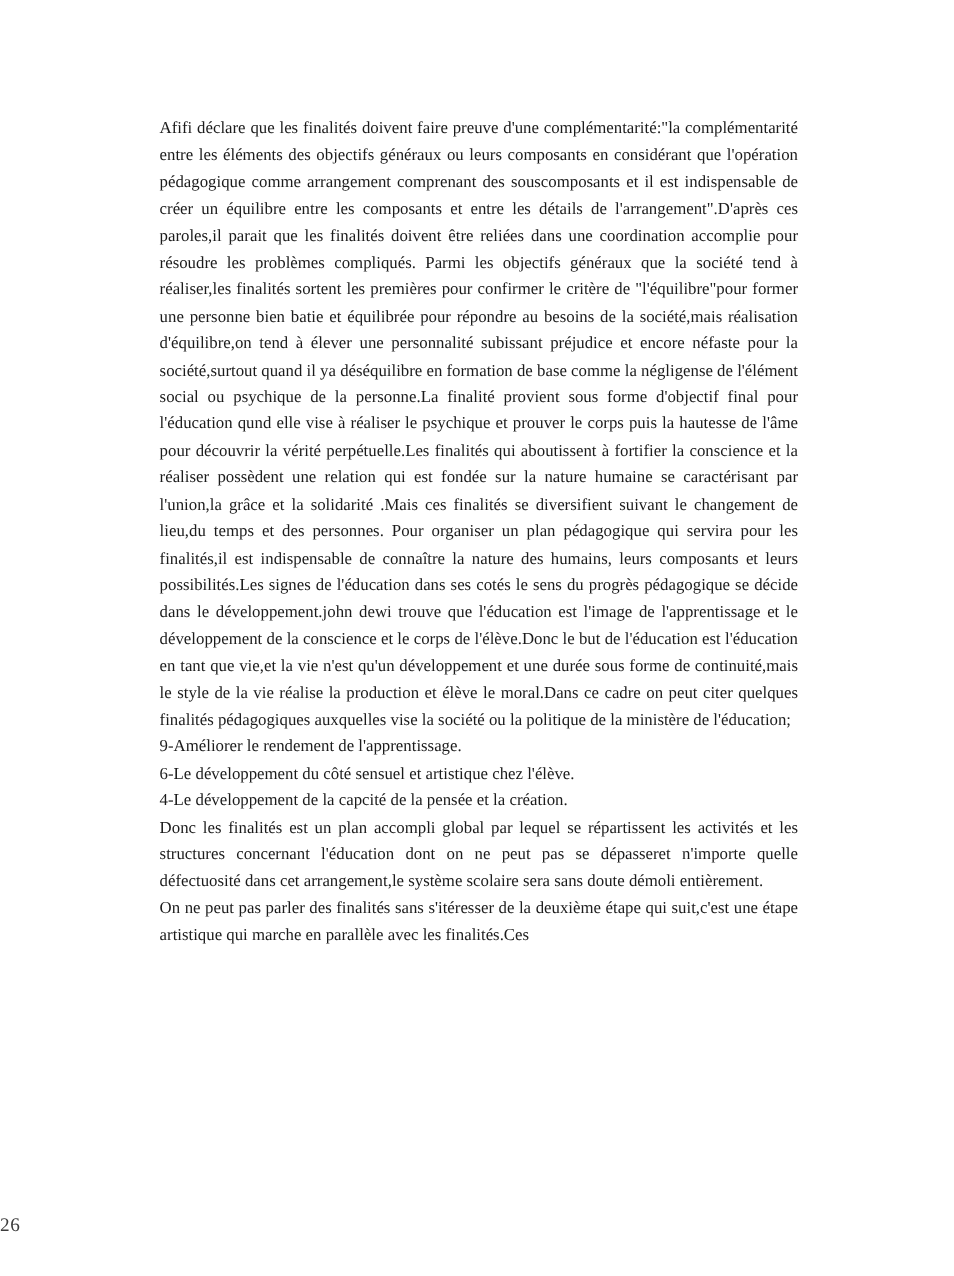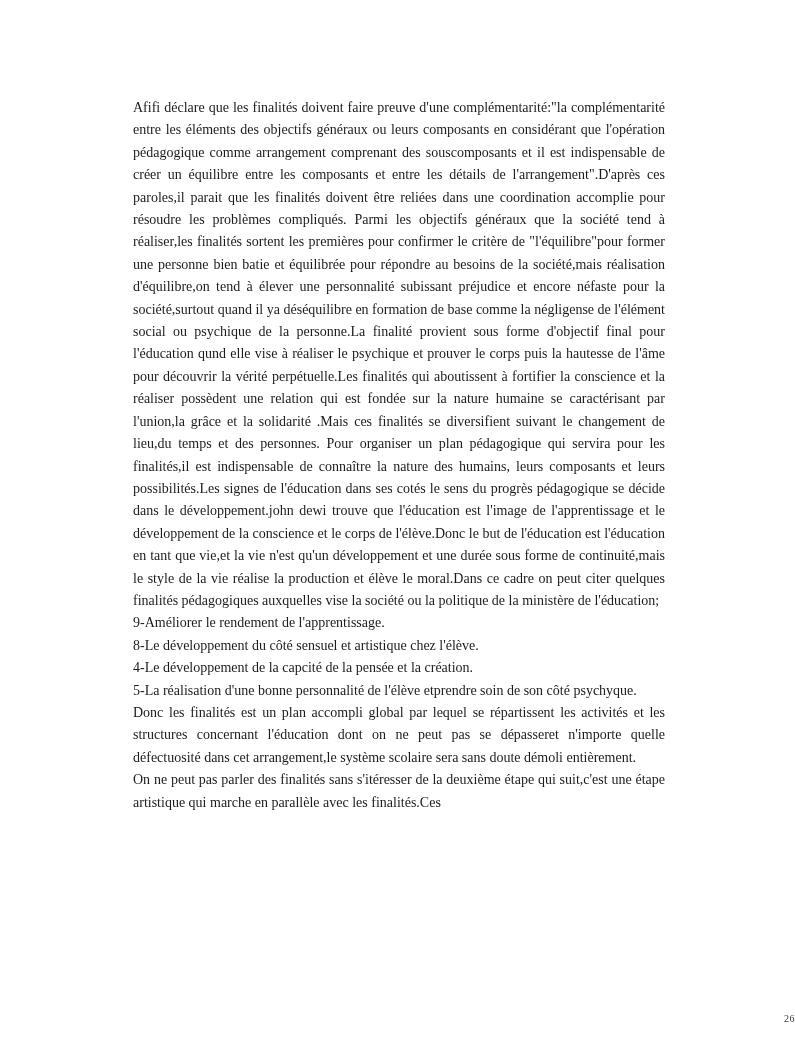--- a/index.html
+++ b/index.html
@@ -24,35 +24,34 @@
   .text-block p, .text-block .list-line {
     margin: 0;
     padding: 0;
     text-align: justify;
   }
   .footer-pageno {
     position: absolute;
     top: 1013px;
     left: 0;
     width: 795px;
-    text-align: right;
-    font-size: 10px;
+    text-align: left;
+    font-size: 16px;
     color: #3d3d3d;
     letter-spacing: 0.5px;
   }
 </style>
 </head>
 <body>
 
 <div class="page">
   <div class="text-block">
     <p>Afifi déclare que les finalités doivent faire preuve d'une complémentarité:"la complémentarité entre les éléments des objectifs généraux ou leurs composants en considérant que l'opération pédagogique comme arrangement comprenant des souscomposants et il est indispensable de créer un équilibre entre les composants et entre les détails de l'arrangement".D'après ces paroles,il parait que les finalités doivent être reliées dans une coordination accomplie pour résoudre les problèmes compliqués. Parmi les objectifs généraux que la société tend à réaliser,les finalités sortent les premières pour confirmer le critère de "l'équilibre"pour former une personne bien batie et équilibrée pour répondre au besoins de la société,mais réalisation d'équilibre,on tend à élever une personnalité subissant préjudice et encore néfaste pour la société,surtout quand il ya déséquilibre en formation de base comme la négligense de l'élément social ou psychique de la personne.La finalité provient sous forme d'objectif final pour l'éducation qund elle vise à réaliser le psychique et prouver le corps puis la hautesse de l'âme pour découvrir la vérité perpétuelle.Les finalités qui aboutissent à fortifier la conscience et la réaliser possèdent une relation qui est fondée sur la nature humaine se caractérisant par l'union,la grâce et la solidarité .Mais ces finalités se diversifient suivant le changement de lieu,du temps et des personnes. Pour organiser un plan pédagogique qui servira pour les finalités,il est indispensable de connaître la nature des humains, leurs composants et leurs possibilités.Les signes de l'éducation dans ses cotés le sens du progrès pédagogique se décide dans le développement.john dewi trouve que l'éducation est l'image de l'apprentissage et le développement de la conscience et le corps de l'élève.Donc le but de l'éducation est l'éducation en tant que vie,et la vie n'est qu'un développement et une durée sous forme de continuité,mais le style de la vie réalise la production et élève le moral.Dans ce cadre on peut citer quelques finalités pédagogiques auxquelles vise la société ou la politique de la ministère de l'éducation;</p>
     <div>
       <div class="list-line">9-Améliorer le rendement de l'apprentissage.</div>
-      <div class="list-line">8-Le développement du côté sensuel et artistique chez l'élève.</div>
+      <div class="list-line">6-Le développement du côté sensuel et artistique chez l'élève.</div>
       <div class="list-line">4-Le développement de la capcité de la pensée et la création.</div>
-      <div class="list-line">5-La réalisation d'une bonne personnalité de l'élève etprendre soin de son côté psychyque.</div>
     </div>
     <p>Donc les finalités est un plan accompli global par lequel se répartissent les activités et les structures concernant l'éducation dont on ne peut pas se dépasseret n'importe quelle défectuosité dans cet arrangement,le système scolaire sera sans doute démoli entièrement.</p>
     <p>On ne peut pas parler des finalités sans s'itéresser de la deuxième étape qui suit,c'est une étape artistique qui marche en parallèle avec les finalités.Ces</p>
   </div>
   <div class="footer-pageno">26</div>
 </div>
 
 </body></html>

